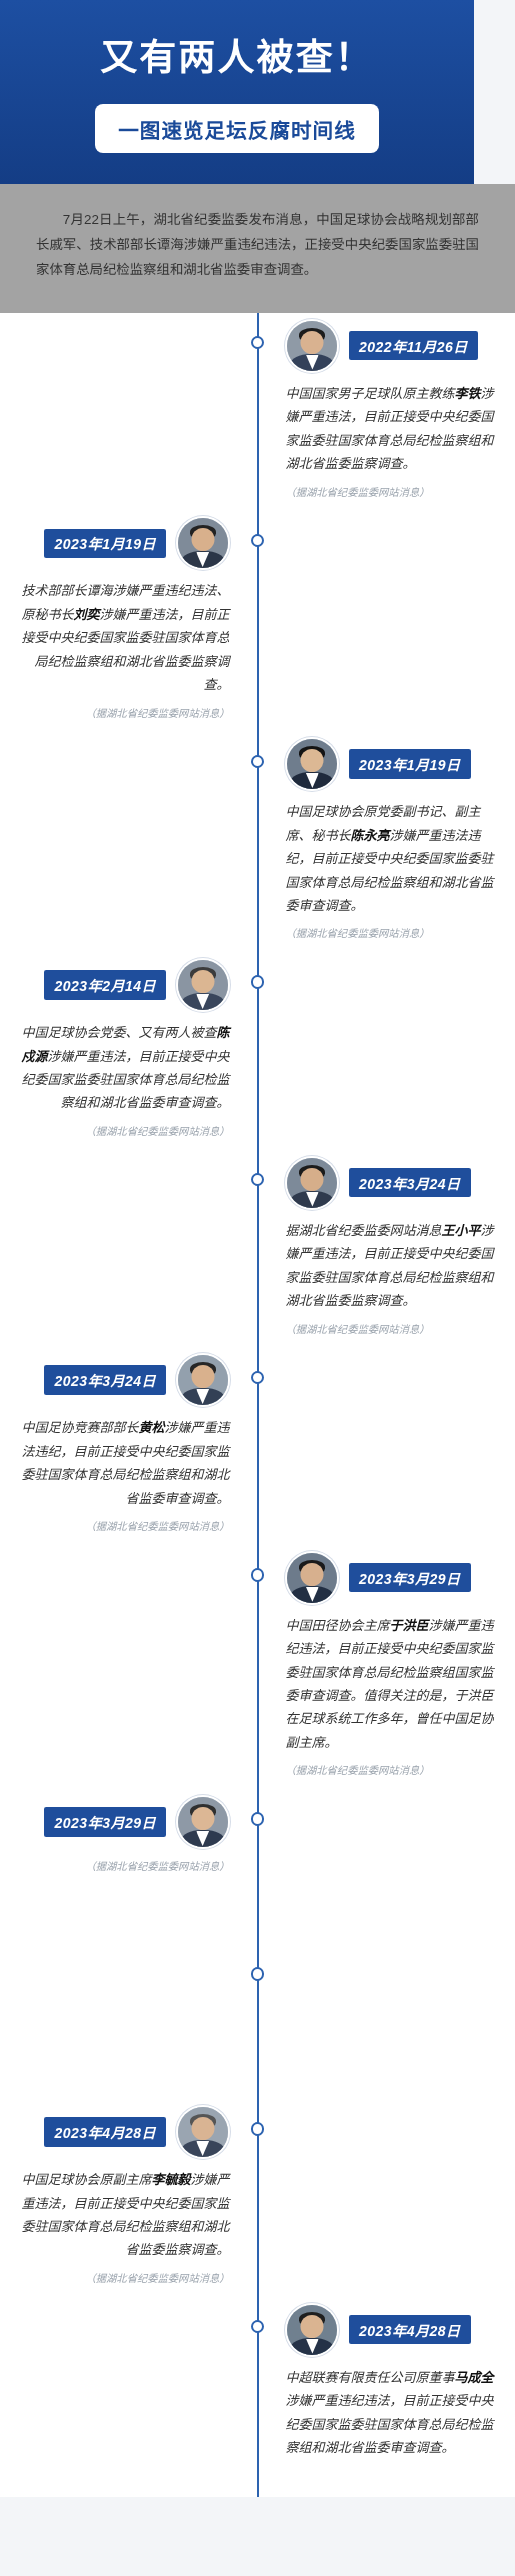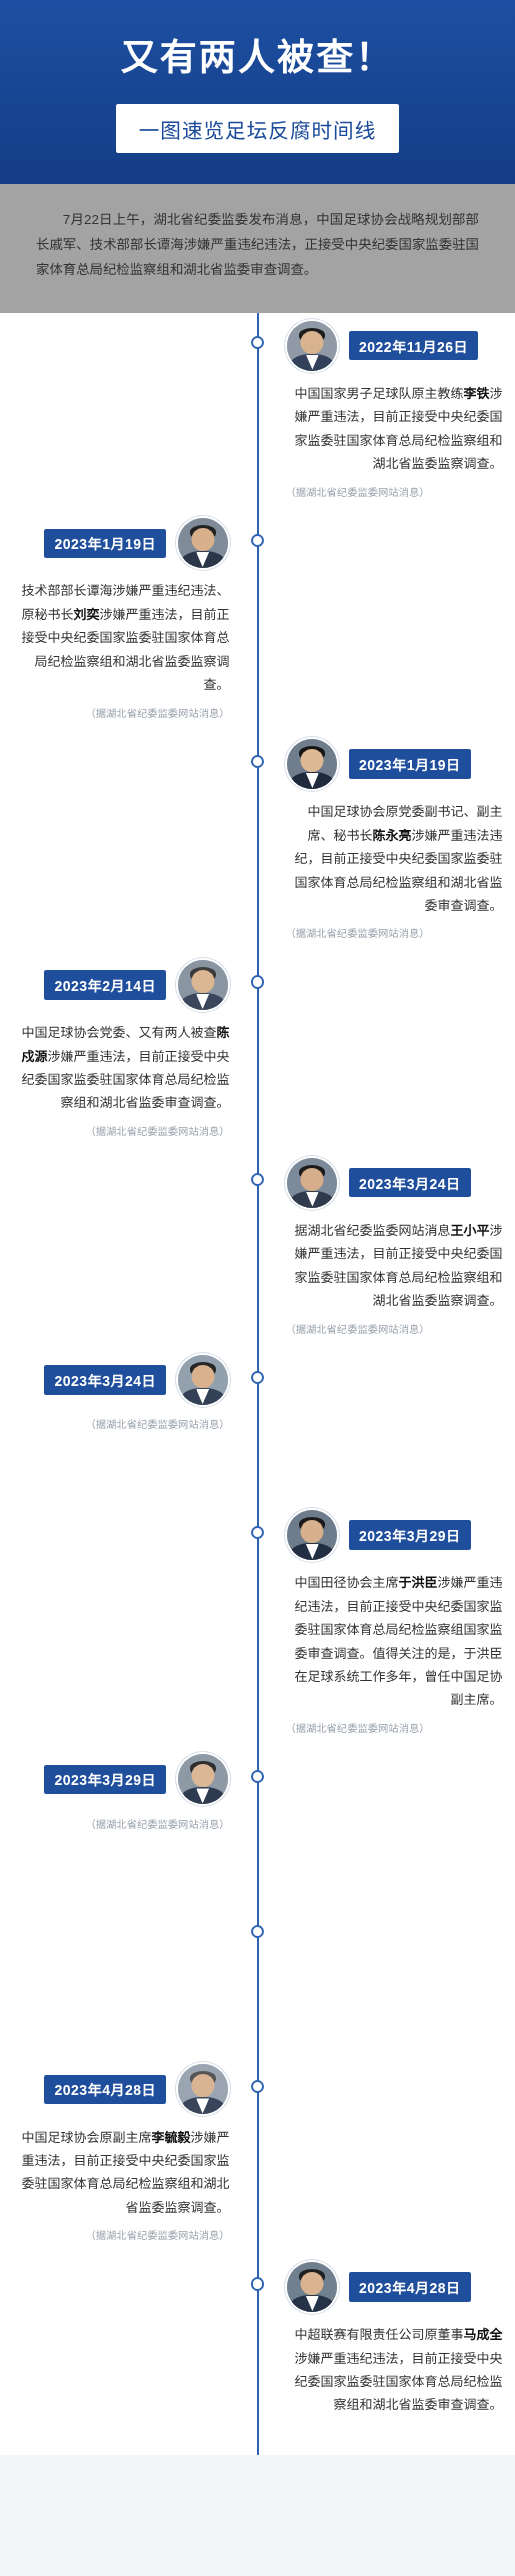--- a/index.html
+++ b/index.html
@@ -15,21 +15,21 @@
   .page {
     width: 515px;
     min-height: 3629px;
     position: relative;
     background: #f3f5f8;
     padding-bottom: 20.6px;
   }
 
   
   .header {
-    width: 515px;
+    width: 474px;
     background: #1f4e9c;
     background: linear-gradient(180deg, #1d4fa2 0%, #143d85 100%);
     padding: 36px 31px 31px 31px;
     text-align: center;
     position: relative;
   }
   .header-title {
     color: #ffffff;
     font-size: 37px;
     font-weight: bold;
@@ -39,24 +39,24 @@
   }
   .header-sub-wrap {
     display: flex;
     justify-content: center;
   }
   .header-sub {
     display: inline-block;
     background: #ffffff;
     color: #1a4a99;
     font-size: 20.6px;
-    font-weight: normal;
+    font-weight: bold;
     letter-spacing: 1px;
     padding: 9.3px 23px;
-    border-radius: 2px;
+    border-radius: 8px;
   }
 
   
   .intro {
     background: #a3a3a3;
     padding: 24px 36px 15.5px 36px;
   }
   .intro p {
     margin: 0 0 15.5px 0;
     font-size: 13.4px;
@@ -100,20 +100,21 @@
     z-index: 4;
   }
 
   
   .tl-item.left  { justify-content: flex-start; }
   .tl-item.right { justify-content: flex-end; }
 
   .tl-side {
     width: 242px;
     padding: 0 12.4px;
+    font-style: italic;
   }
   .tl-item.left .tl-side  { margin-right: 15.5px; }
   .tl-item.right .tl-side { margin-left: 15.5px; }
 
   .date-row {
     display: flex;
     align-items: center;
     gap: 9.3px;
     margin-bottom: 9.3px;
   }
@@ -186,21 +187,21 @@
     clip-path: polygon(50% 100%, 0 0, 100% 0);
   }
 
   .tl-body {
     font-size: 13px;
     line-height: 1.8;
     color: #333333;
     text-align: justify;
   }
   .tl-item.left .tl-body  { text-align: right; }
-  .tl-item.right .tl-body { text-align: right; }
+  .tl-item.right .tl-body { text-align: left; }
   .tl-body .name {
     font-weight: bold;
     color: #111111;
   }
   .tl-source {
     margin-top: 8.2px;
     font-size: 10.3px;
     color: #9aa3ad;
   }
   .tl-item.left .tl-source  { text-align: right; }
@@ -314,20 +315,21 @@
           <div class="date-row">
             <span class="date-badge">2023年3月24日</span>
             <div class="avatar">
               <span class="bg" style="background:#93a0ad"></span>
               <span class="hair" style="background:#262626"></span>
               <span class="head" style="background:#d9b18d"></span>
               <span class="body" style="background:#334055"></span>
               <span class="collar"></span>
             </div>
           </div>
+          <div class="tl-body"><span>中国足协竞赛部部长</span><span class="name">黄松</span><span>涉嫌严重违法违纪，目前正接受中央纪委国家监委驻国家体育总局纪检监察组和湖北省监委审查调查。</span></div>
           <div class="tl-source">（据湖北省纪委监委网站消息）</div>
         </div>
       </div>
       <div class="tl-item right">
         <div class="dot"></div>
         <div class="tl-side">
           <div class="date-row">
             <div class="avatar">
               <span class="bg" style="background:#6d7b8b"></span>
               <span class="hair" style="background:#1a1a1a"></span>

